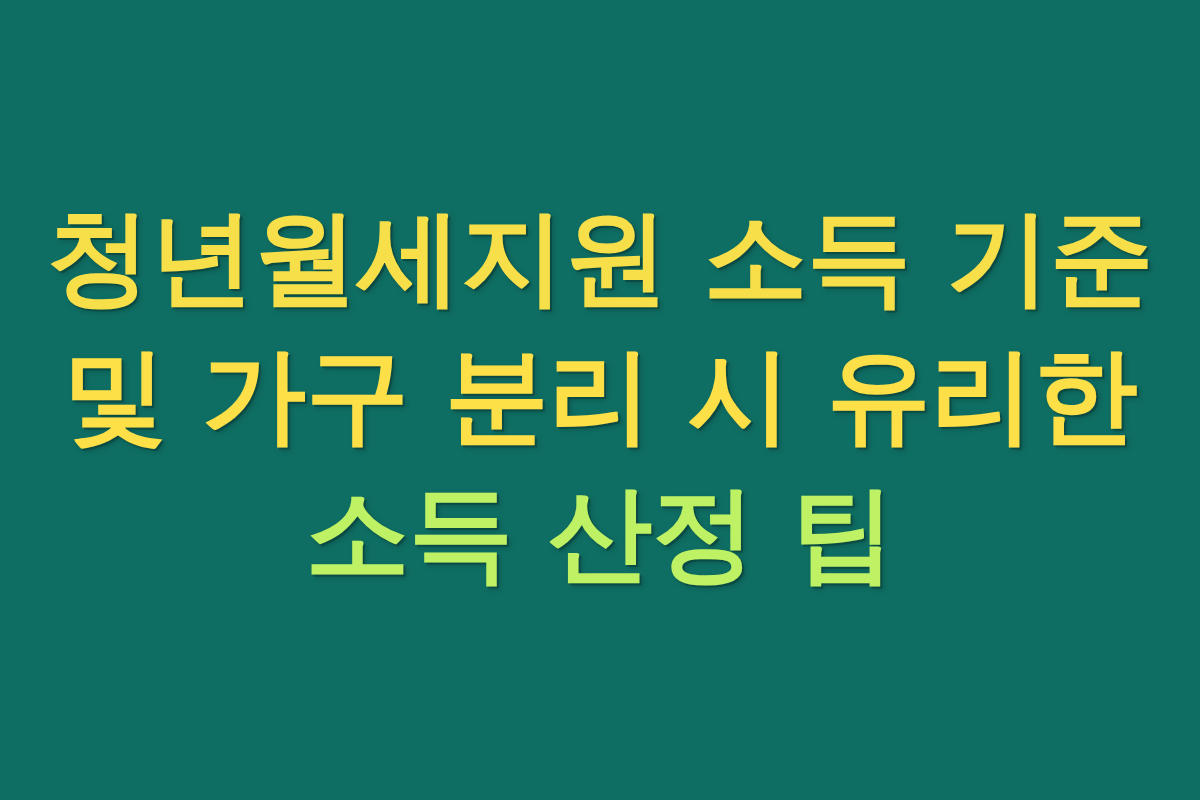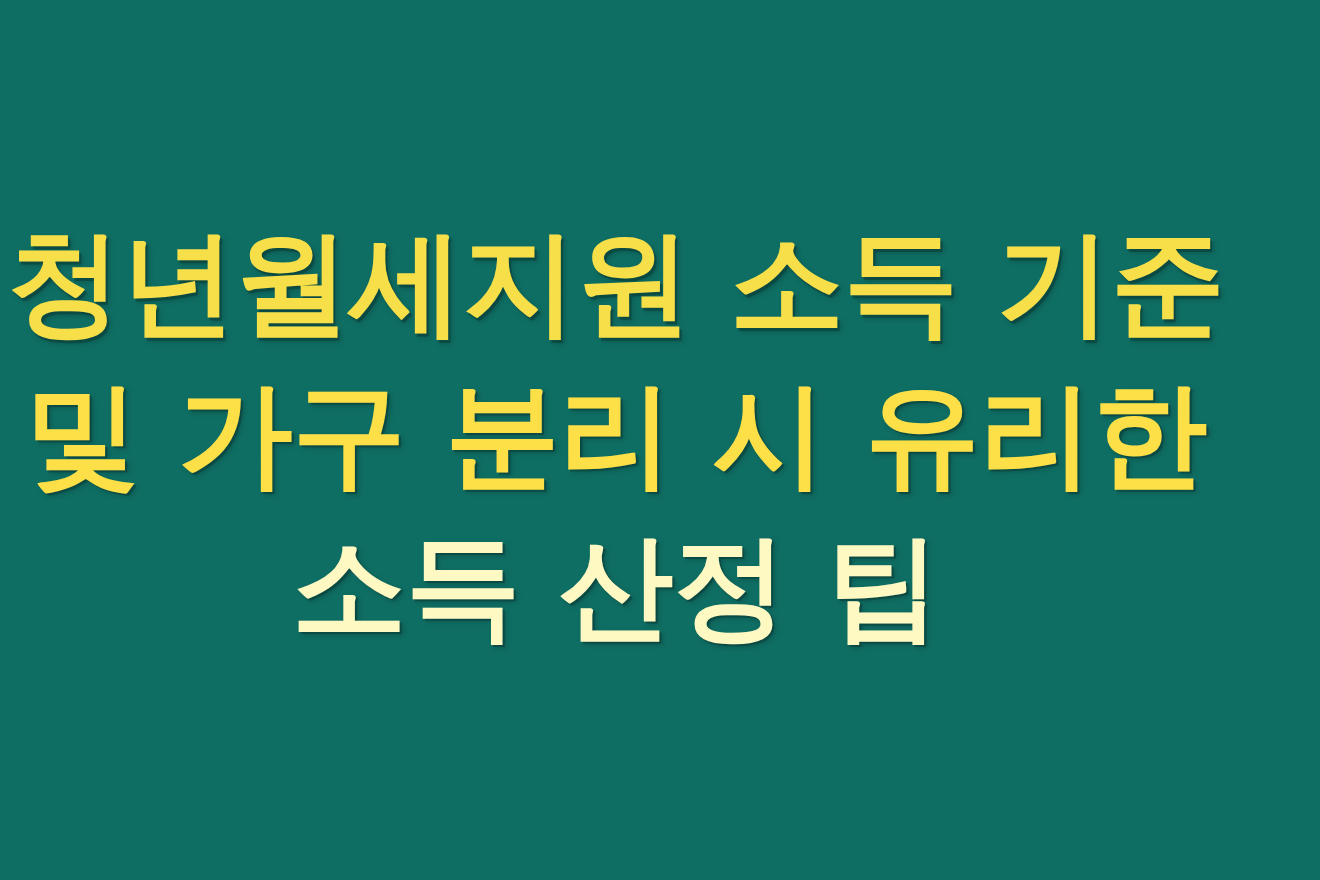--- a/index.html
+++ b/index.html
@@ -15,21 +15,21 @@
   }
 
   #thumbnail-card {
     position: relative;
     box-sizing: border-box;
     width: 1200px;
     height: 800px;
     background: #0F6E63;
     display: flex;
     align-items: center;
-    justify-content: flex-start;
+    justify-content: center;
   }
 
   #headline-block {
     width: 1120px;
     margin-top: -10px;
     text-align: center;
     display: flex;
     flex-direction: column;
     align-items: center;
     justify-content: center;
@@ -53,16 +53,16 @@
 <body>
 
 <div id="thumbnail-card" style="background: rgb(15, 110, 99);">
 
   <div id="headline-block">
 
     <span class="headline-line" style="color: rgb(247, 223, 74);">청년월세지원 소득 기준</span>
 
     <span class="headline-line" style="color: #fde047;">및 가구 분리 시 유리한</span>
 
-    <span class="headline-line" style="color: #fef9c3;">소득 산정 팁</span>
+    <span class="headline-line" style="color: #bef264;">소득 산정 팁</span>
 
   </div>
 </div>
 
 </body></html>

